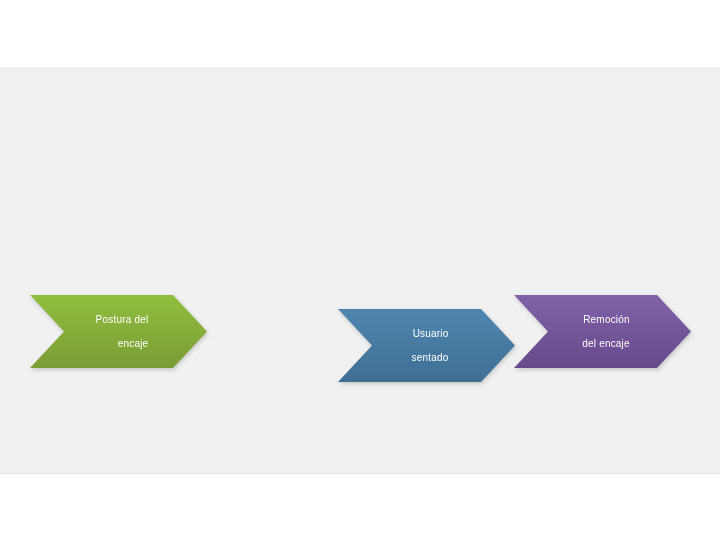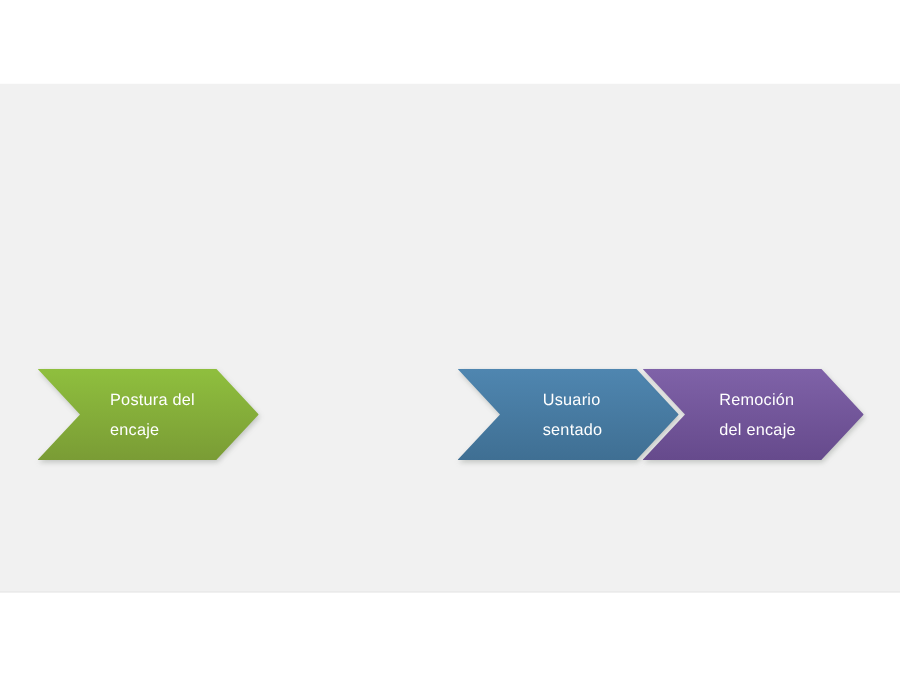--- a/index.html
+++ b/index.html
@@ -26,37 +26,37 @@
   }
   .chevron-wrap {
     position: absolute;
     top: 228px;
     width: 178px;
     height: 73px;
     filter: drop-shadow(1px 2px 2px rgba(60, 70, 60, 0.25));
   }
   .chevron-wrap.step-0 { left: 30px; }
   .chevron-wrap.step-1 { left: 190px; }
-  .chevron-wrap.step-2 { left: 366px; }
+  .chevron-wrap.step-2 { left: 338px; margin-top: 14px; }
   .chevron-wrap.step-3 { left: 514px; }
   .chevron {
     width: 178px;
     height: 73px;
     clip-path: polygon(0px 0px, 143px 0px, 177px 36.5px, 143px 73px, 0px 73px, 34px 36.5px);
     display: flex;
     align-items: center;
     justify-content: center;
     text-align: center;
   }
   .chevron-label {
     white-space: pre-line;
-    font-size: 13px;
+    font-size: 10px;
     line-height: 24px;
     letter-spacing: 0.2px;
-    text-align: left;
+    text-align: right;
     padding-left: 6px;
   }
 </style>
 </head>
 <body>
 
 <div id="canvas">
   <div class="slide">
 
     <div class="chevron-wrap step-0">

